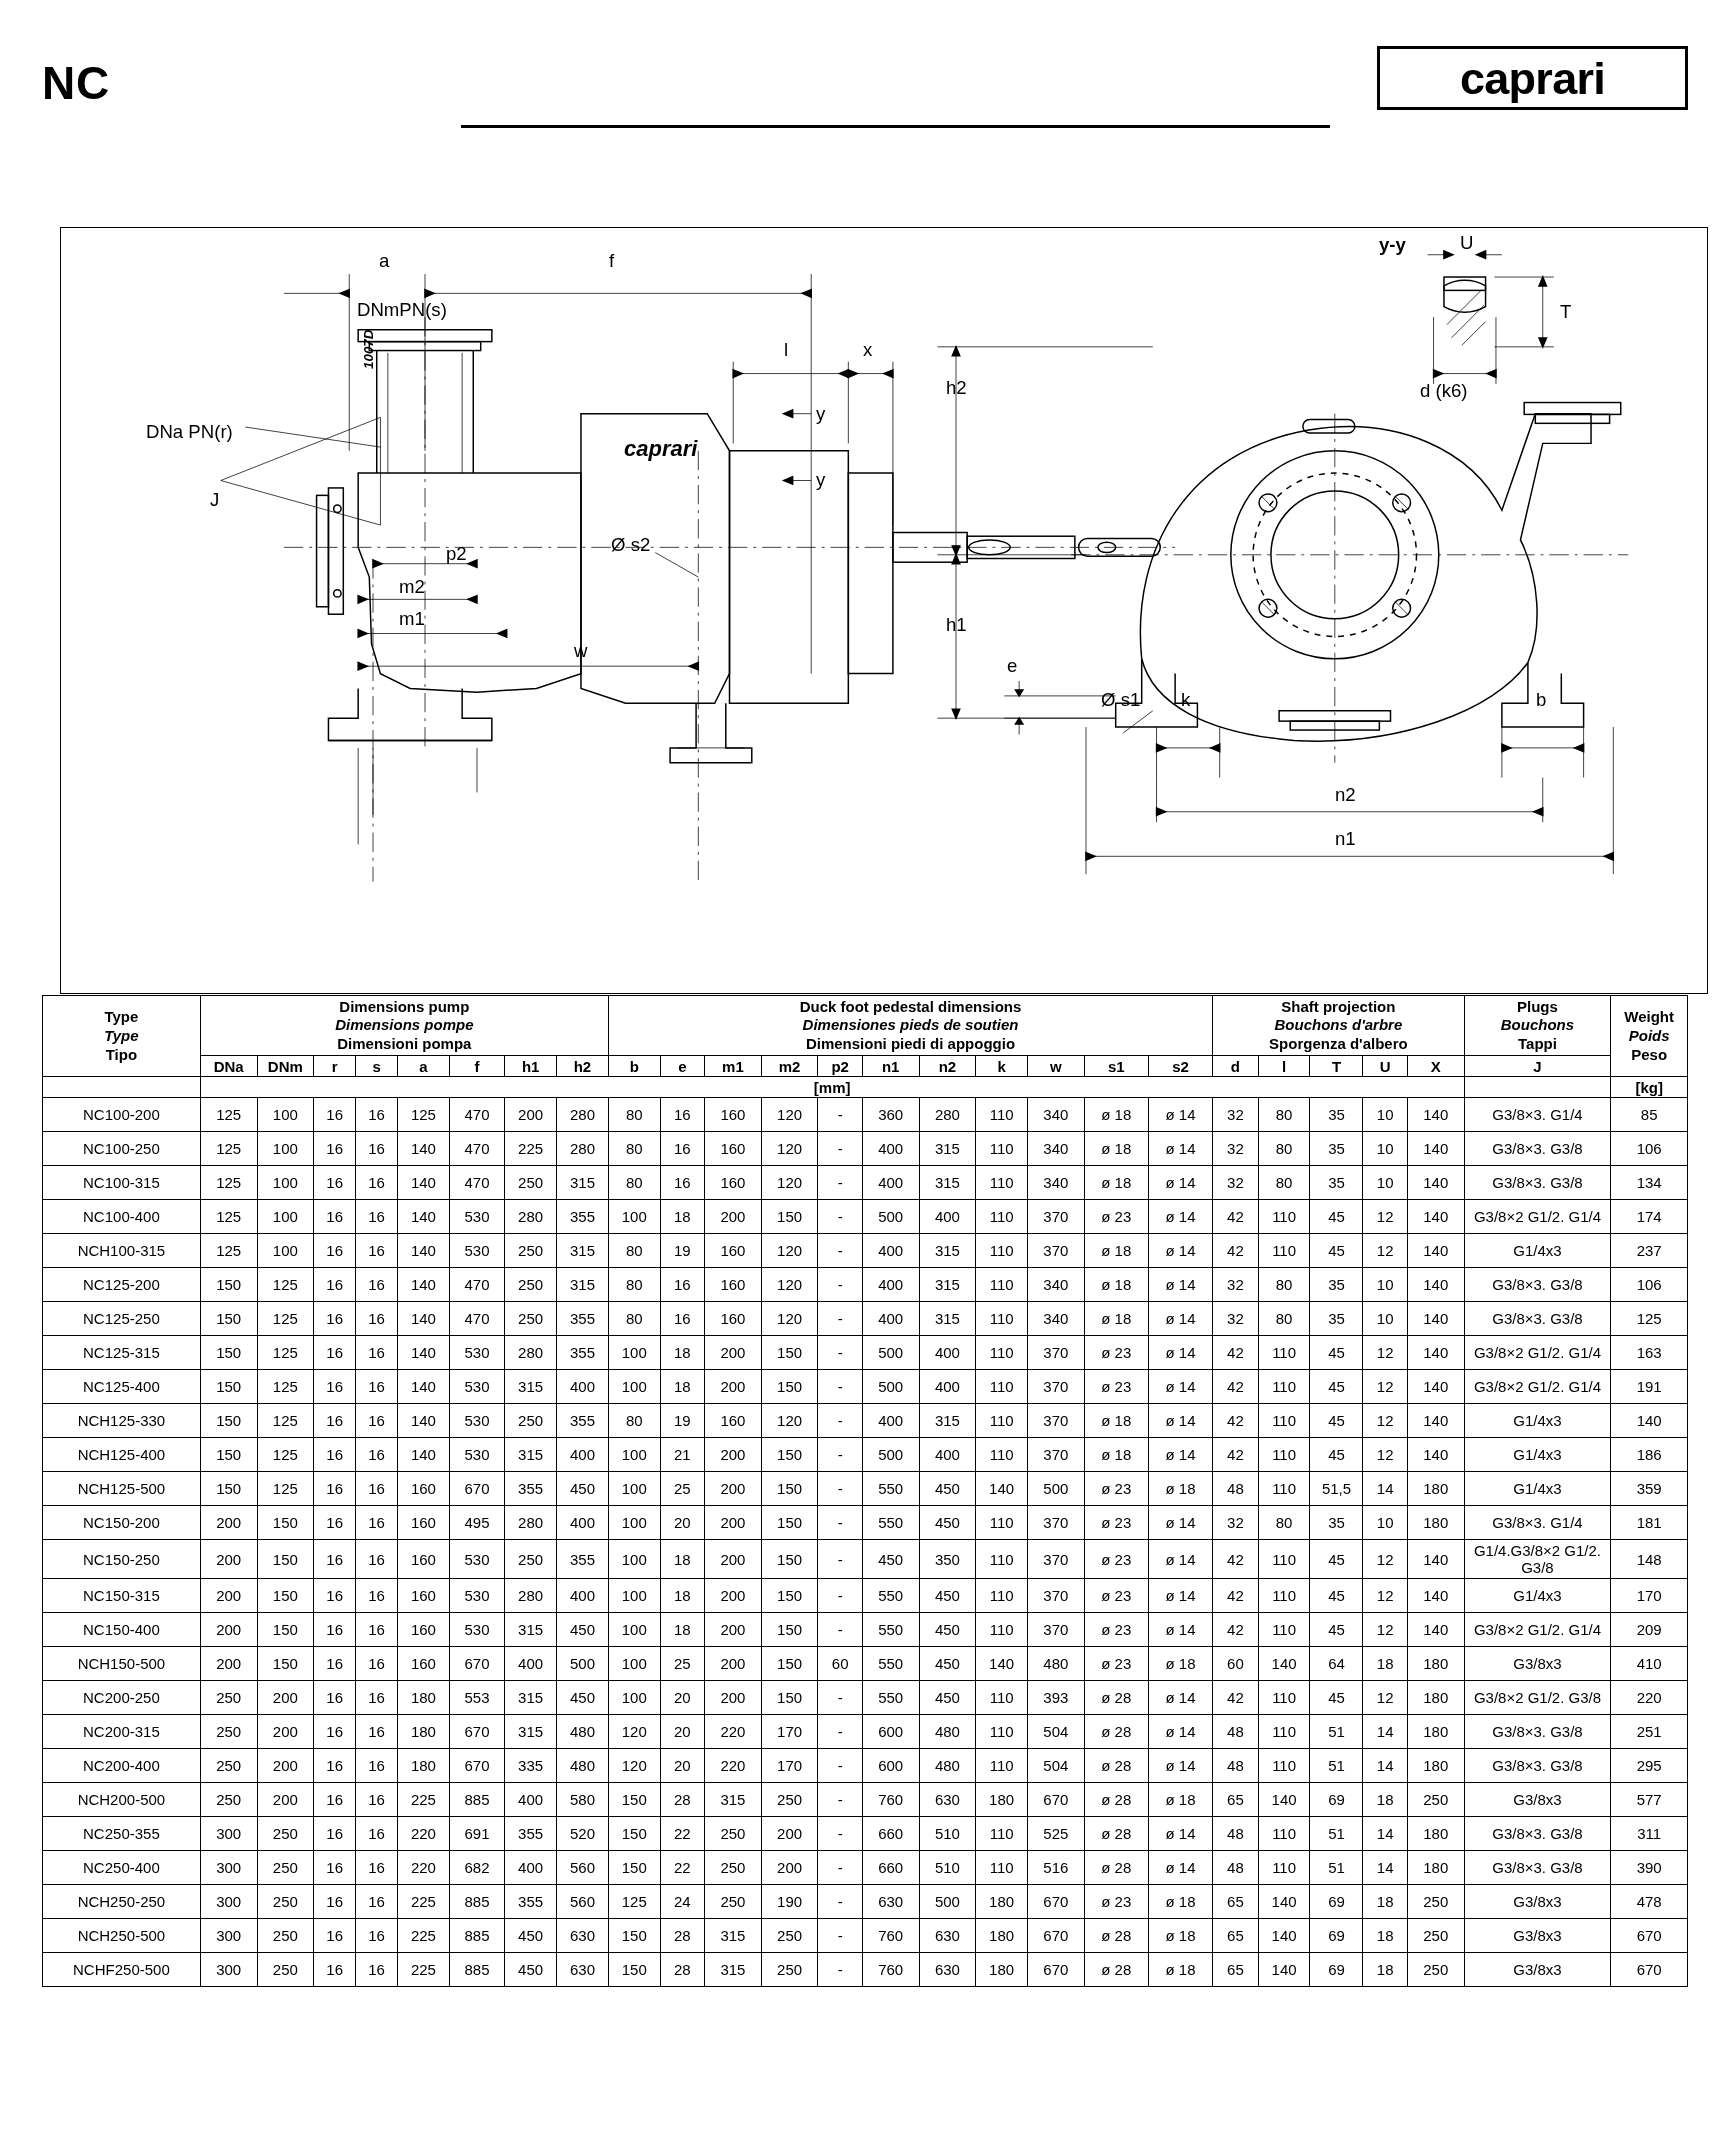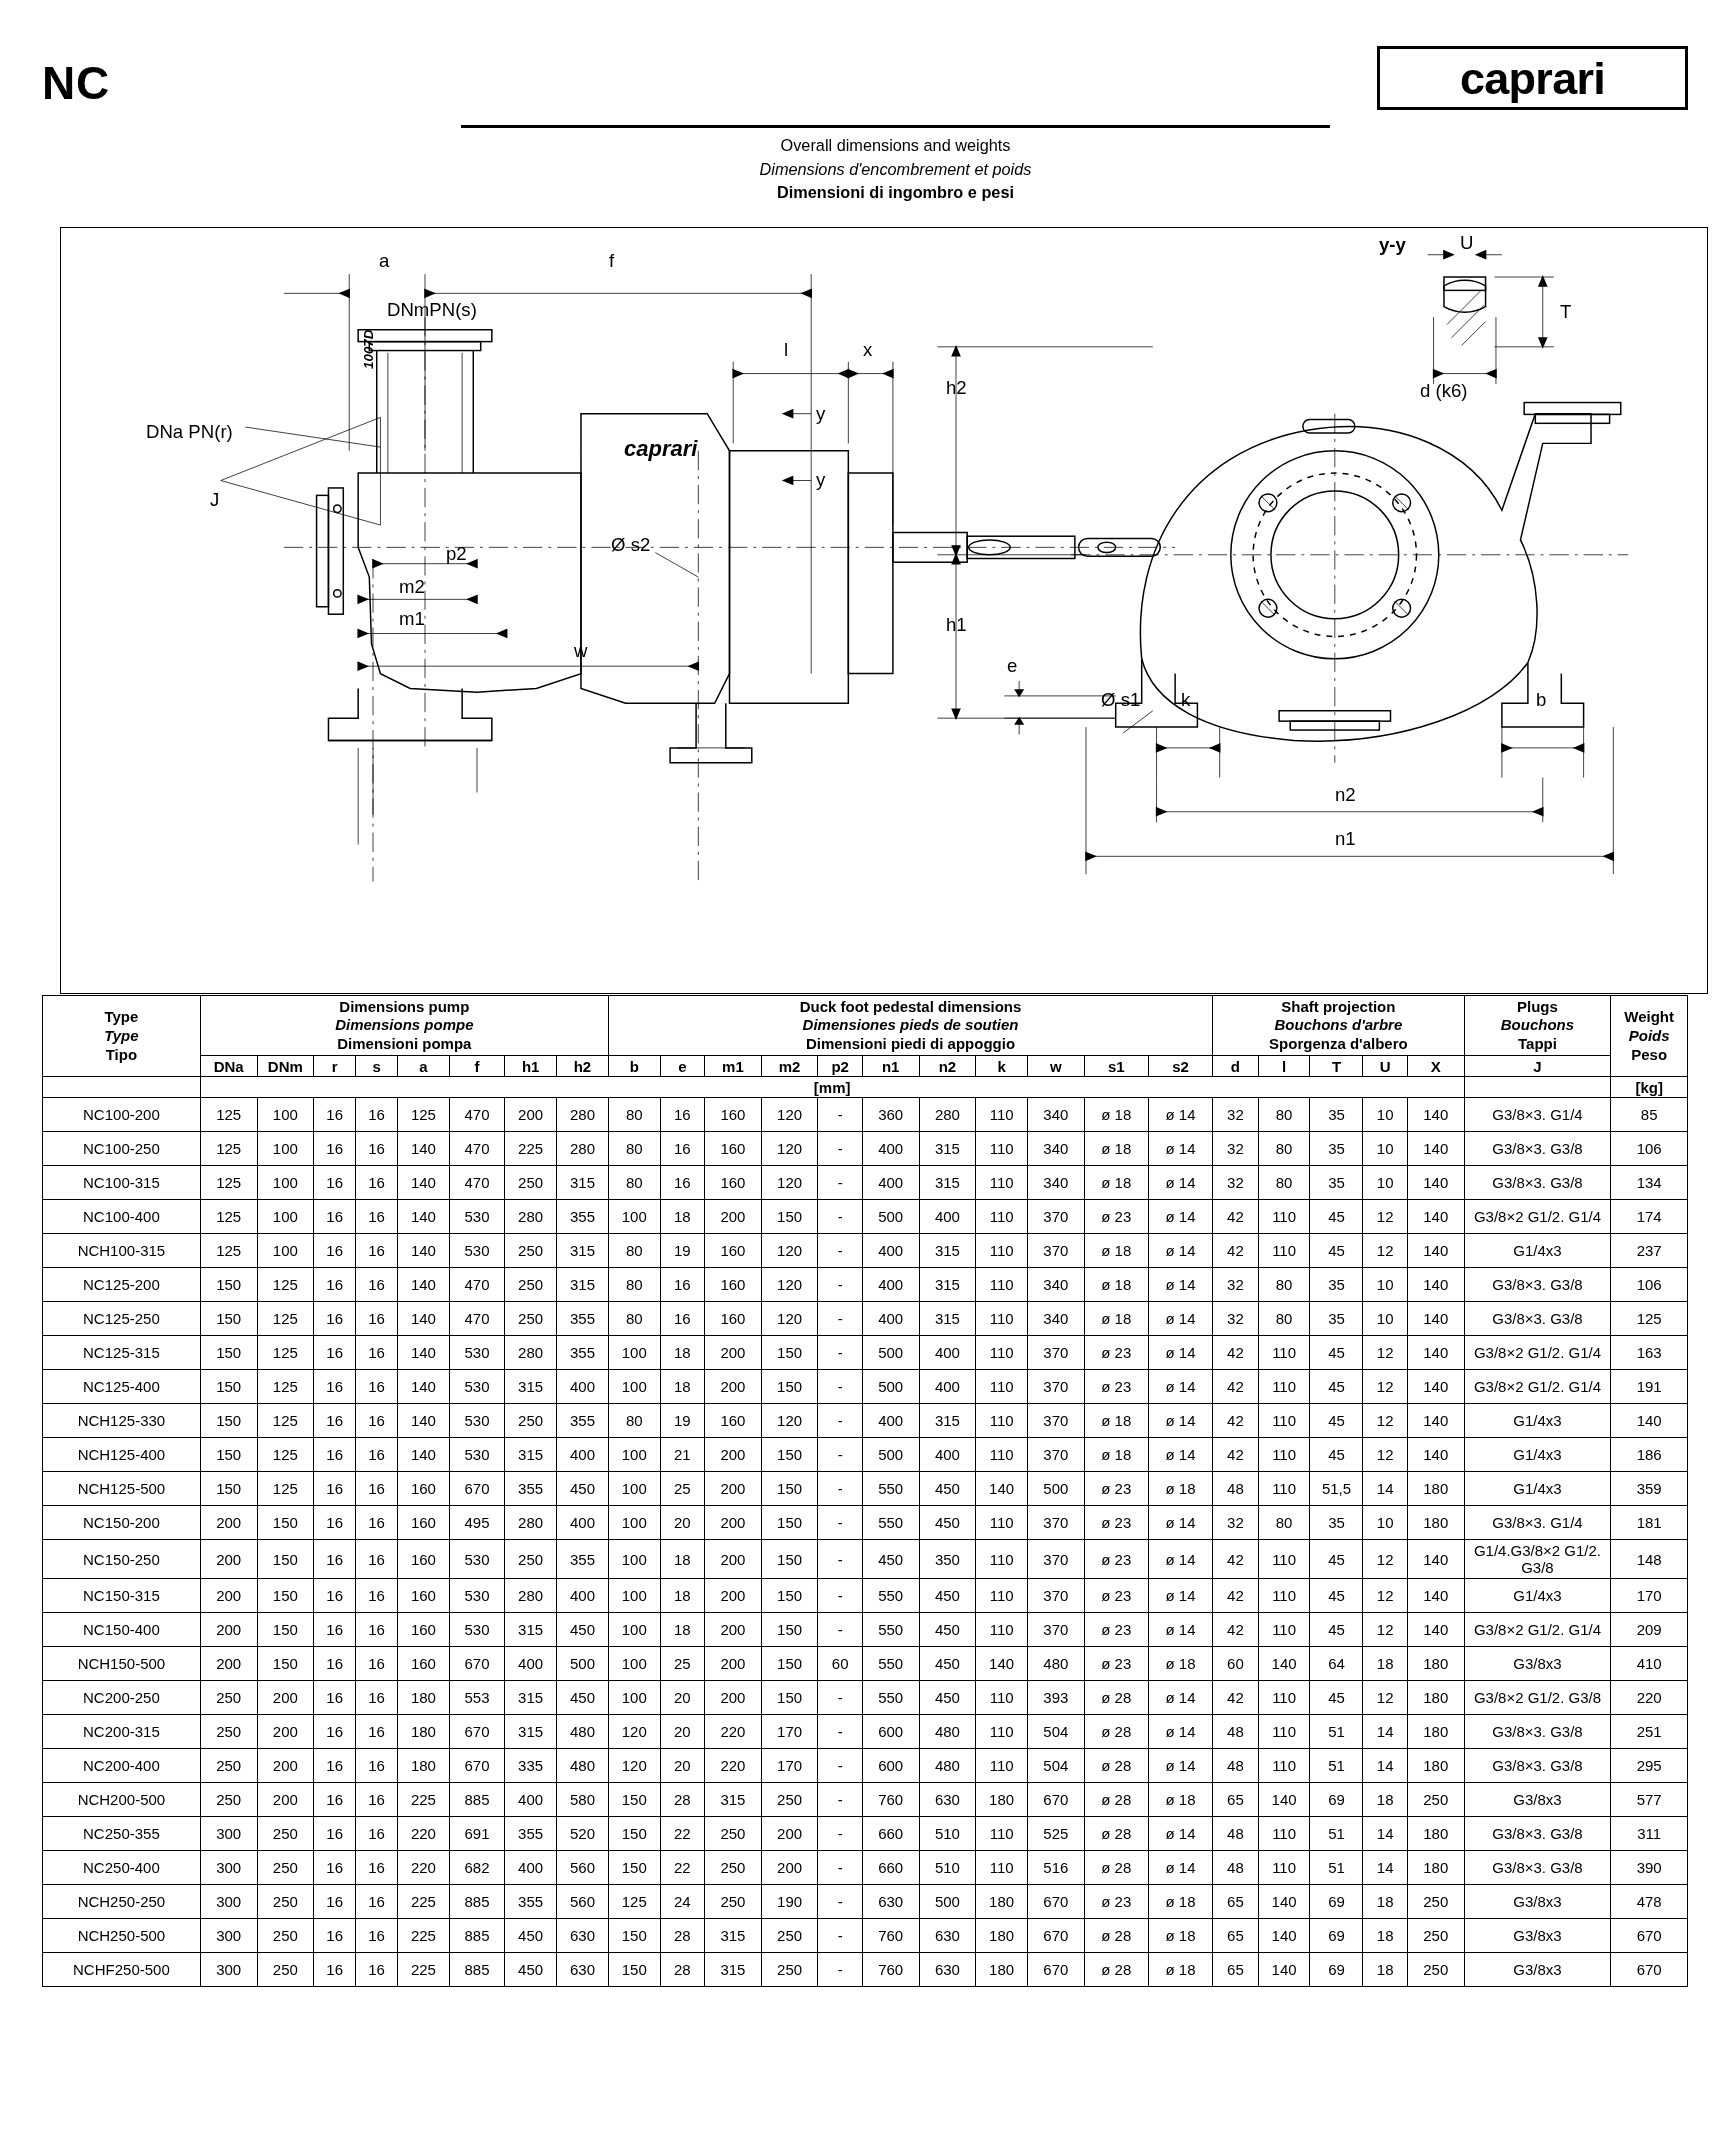--- a/index.html
+++ b/index.html
@@ -37,25 +37,20 @@
   .small{font-size:13.4px;line-height:1.15;}
 </style>
 </head>
 <body>
 
 <div class="page">
 
   <div class="header">
     <div class="hdr-code">NC</div>
     <div class="hdr-rule"></div>
-    <div class="hdr-titles">
-      <div class="l1">Overall dimensions and weights</div>
-      <div class="l2">Dimensions d'encombrement et poids</div>
-      <div class="l3">Dimensioni di ingombro e pesi</div>
-    </div>
     <div class="logo">
       <span>caprari</span>
     </div>
   </div>
 
   <div class="frame">
     <div class="draw">
 
       <svg width="1643" height="762" viewBox="0 0 2212 1026">
         <g fill="none" stroke="#000" stroke-width="2">
@@ -246,21 +241,21 @@
       </svg>
 
       
       <div class="lbl b" style="left:1318px;top:6px;">y-y</div>
       <div class="lbl" style="left:1399px;top:3.7px;">U</div>
       <div class="lbl" style="left:1499px;top:73px;">T</div>
       <div class="lbl" style="left:1359px;top:152px;">d (k6)</div>
 
       <div class="lbl" style="left:318px;top:22px;">a</div>
       <div class="lbl" style="left:548px;top:22px;">f</div>
-      <div class="lbl" style="left:326px;top:71px;text-align:right;">DNmPN(s)</div>
+      <div class="lbl" style="left:296px;top:71px;text-align:right;">DNmPN(s)</div>
       <div class="lbl it" style="left:300px;top:141px;transform:rotate(-90deg);transform-origin:left top;">1007D</div>
       <div class="lbl" style="left:723px;top:111px;">l</div>
       <div class="lbl" style="left:802px;top:111px;">x</div>
       <div class="lbl" style="left:885px;top:149px;">h2</div>
       <div class="lbl" style="left:755px;top:175px;">y</div>
       <div class="lbl" style="left:755px;top:241px;">y</div>
       <div class="lbl" style="left:85px;top:193px;">DNa  PN(r)</div>
       <div class="lbl it" style="left:563px;top:208px;font-size:22px;">caprari</div>
       <div class="lbl" style="left:149px;top:261px;">J</div>
       <div class="lbl" style="left:885px;top:386px;">h1</div>

